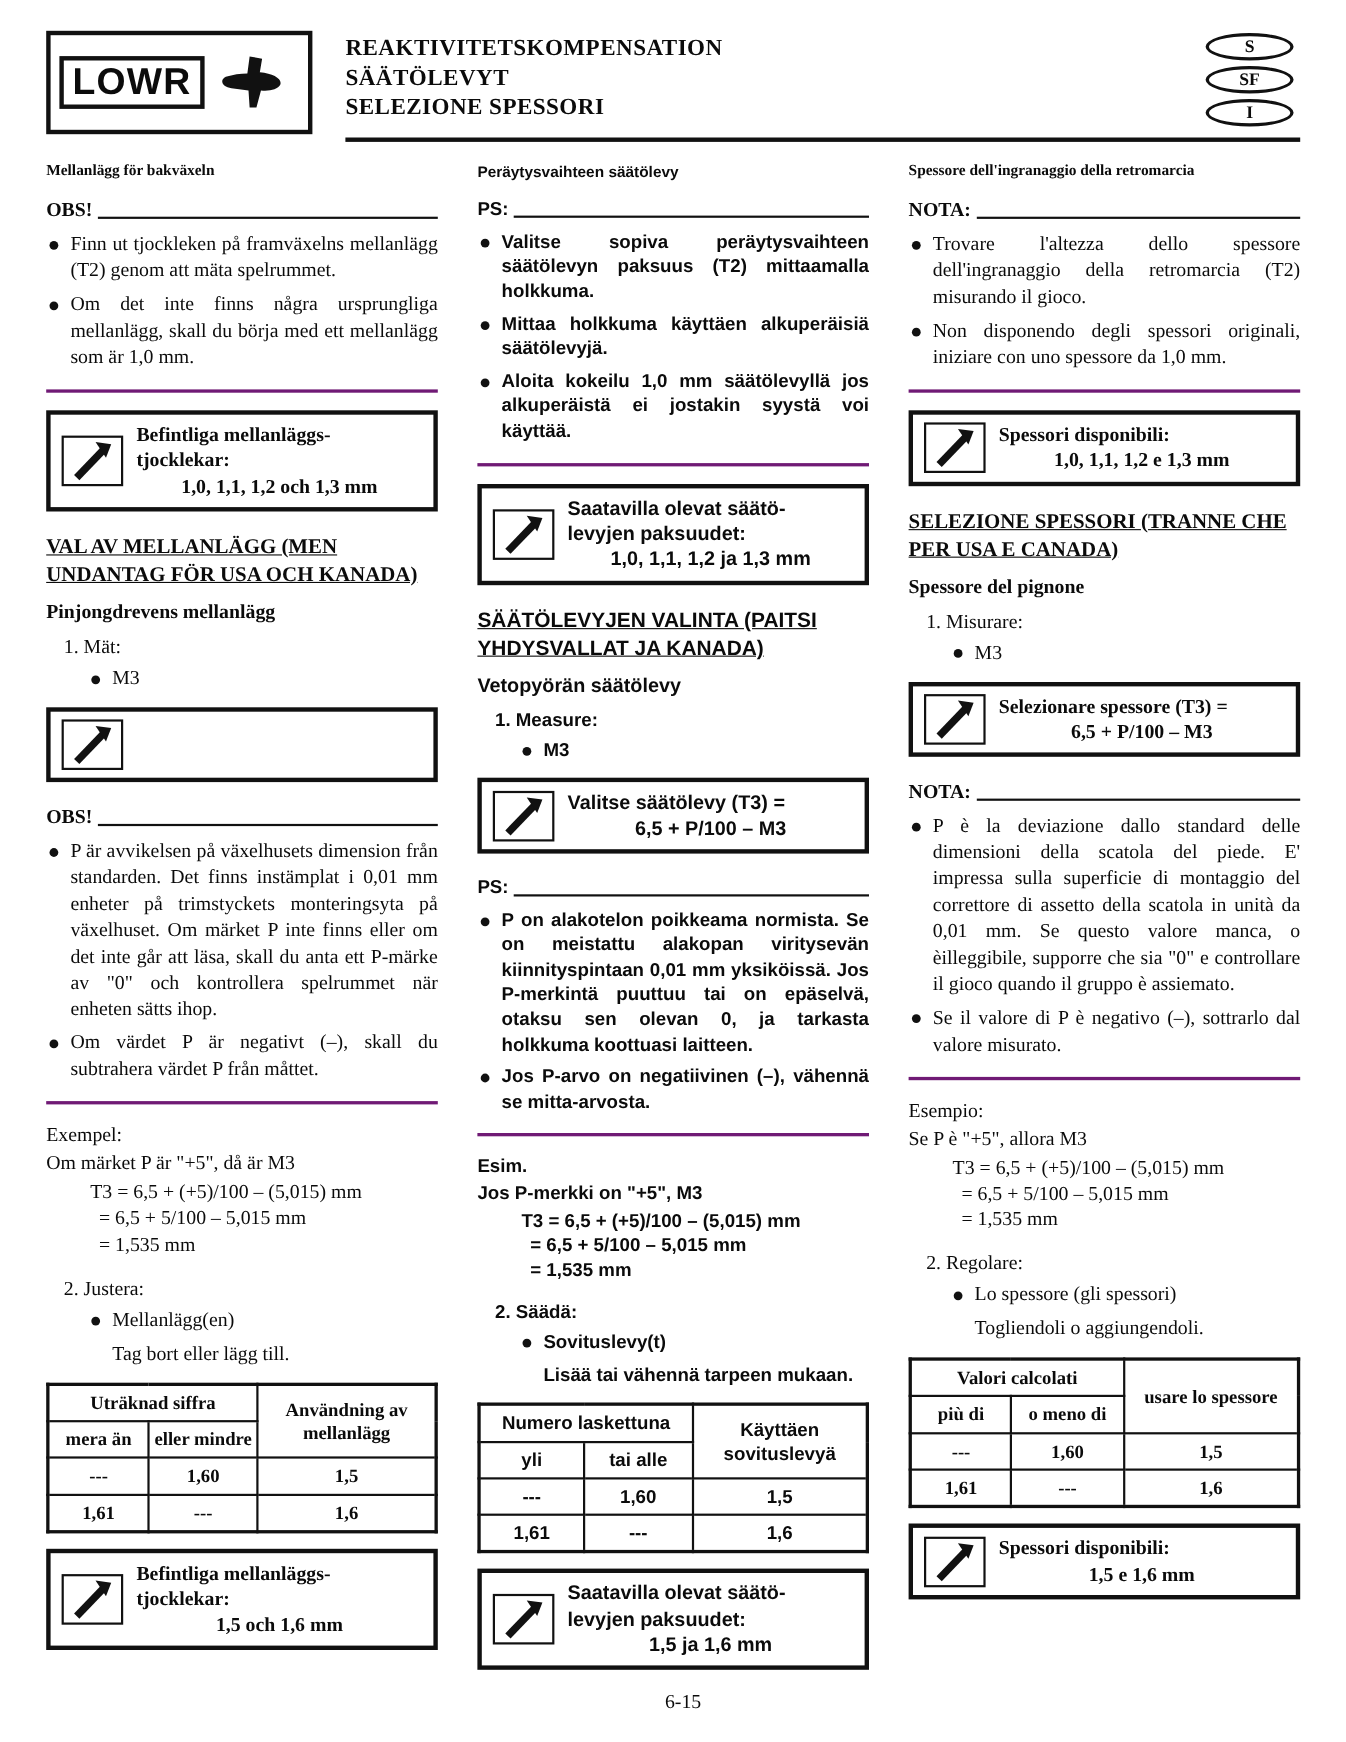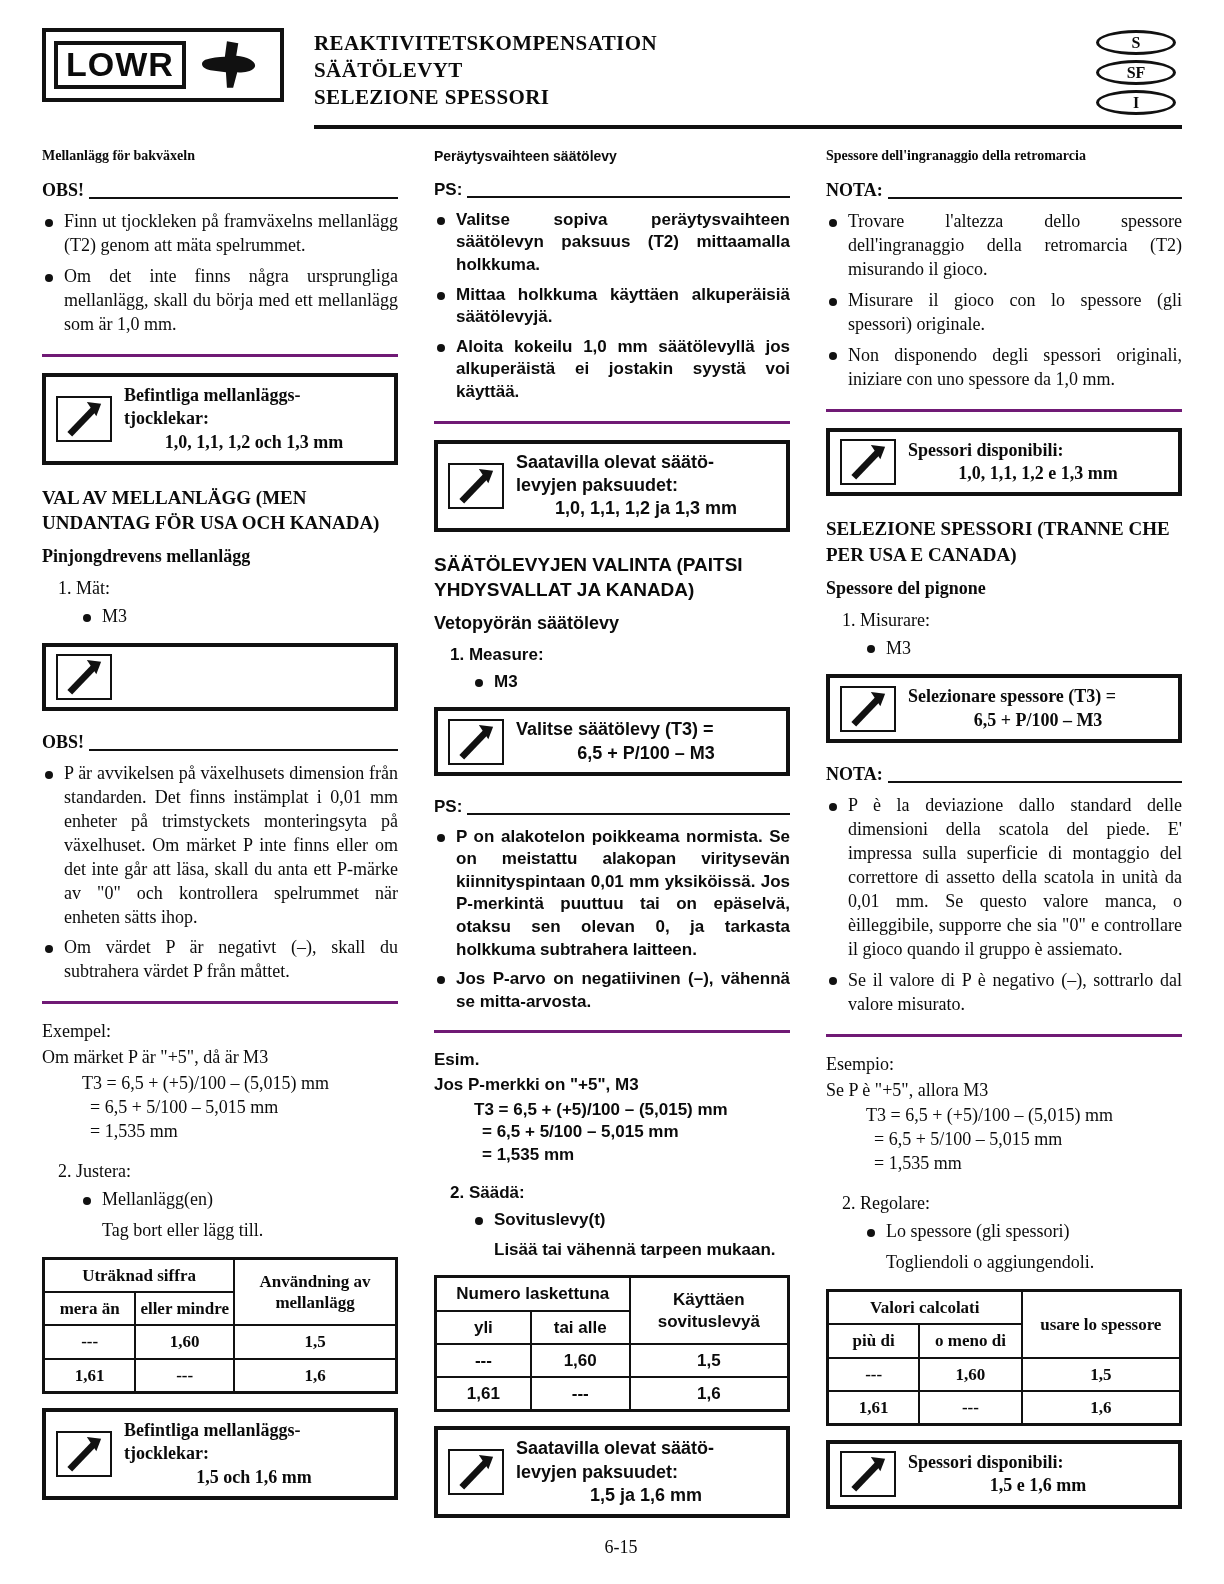--- a/index.html
+++ b/index.html
@@ -8,21 +8,21 @@
     width: 1224px; height: 1584px; margin: 0 auto; background: #ffffff;
     position: relative; overflow: hidden;
     padding: 28px 42px 0 42px;
     font-family: "Liberation Serif", serif;
     color: #0b0b0b;
   }
 
   
   .header { display: flex; gap: 30px; align-items: flex-start; }
   .logo-box {
-    border: 4px solid #111; width: 242px; height: 74px;
+    border: 4px solid #111; width: 242px; height: 94px;
     display: flex; align-items: center; gap: 10px; padding: 6px 8px;
     flex: 0 0 auto;
   }
   .logo-inner {
     border: 4px solid #111; padding: 2px 8px 4px;
     font-weight: bold; font-size: 34px; letter-spacing: 1px;
     font-family: "Liberation Sans", sans-serif; line-height: 1;
   }
   .logo-icon { display: flex; align-items: center; }
   .header-main {
@@ -61,21 +61,21 @@
     border: 4px solid #111; padding: 7px 10px; margin: 14px 0 20px;
     display: flex; align-items: center; gap: 12px;
   }
   .tool-icon {
     flex: 0 0 auto; width: 56px; height: 46px; border: 2.5px solid #111;
     display: flex; align-items: center; justify-content: center; overflow: hidden;
   }
   .tip-lines { flex: 1; font-weight: bold; font-size: 18px; line-height: 1.3; }
   .tip-center { text-align: center; }
 
-  .section-heading { font-weight: bold; font-size: 19px; line-height: 1.32; margin: 6px 0 10px; }
+  .section-heading { font-weight: bold; font-size: 19px; line-height: 1.32; margin: 6px 0 10px; text-decoration: underline; }
   .sub-heading { font-weight: bold; font-size: 18px; margin: 0 0 8px; }
 
   .step { margin-bottom: 8px; }
   .step-label { padding-left: 16px; margin-bottom: 4px; }
   .step .step-bullets { margin-left: 38px; }
   .step-note { padding-left: 60px; margin-top: 1px; }
 
   .example { margin: 12px 0 16px; }
   .example-label { margin-bottom: 2px; }
   .example-intro { margin-bottom: 2px; }
@@ -301,21 +301,21 @@
           <div class="tip-line tip-center">6,5 + P/100 – M3</div>
         </div>
       </div>
 
       <div class="note-block">
         <div class="note-label-row">
           <span class="note-label">PS:</span>
           <span class="note-rule"></span>
         </div>
         <ul class="bullets">
-          <li>P on alakotelon poikkeama normista. Se on meistattu alakopan viritysevän kiinnityspintaan 0,01 mm yksiköissä. Jos P-merkintä puuttuu tai on epäselvä, otaksu sen olevan 0, ja tarkasta holkkuma subtrahera laitteen.</li>
+          <li>P on alakotelon poikkeama normista. Se on meistattu alakopan viritysevän kiinnityspintaan 0,01 mm yksiköissä. Jos P-merkintä puuttuu tai on epäselvä, otaksu sen olevan 0, ja tarkasta holkkuma koottuasi laitteen.</li>
           <li>Jos P-arvo on negatiivinen (–), vähennä se mitta-arvosta.</li>
         </ul>
       </div>
 
       <div class="example">
         <div class="example-label">Esim.</div>
         <div class="example-intro">Jos P-merkki on "+5", M3</div>
         <div class="formula">T3 = 6,5 + (+5)/100 – (5,015) mm</div>
         <div class="formula eq">= 6,5 + 5/100 – 5,015 mm</div>
         <div class="formula eq">= 1,535 mm</div>
@@ -375,21 +375,20 @@
     <section class="column">
       <h3 class="intro-heading">Spessore dell'ingranaggio della retromarcia</h3>
 
       <div class="note-block">
         <div class="note-label-row">
           <span class="note-label">NOTA:</span>
           <span class="note-rule"></span>
         </div>
         <ul class="bullets">
           <li>Trovare l'altezza dello spessore dell'ingranaggio della retromarcia (T2) misurando il gioco.</li>
-          <li>Misurare il gioco con lo spessore (gli spessori) originale.</li>
           <li>Non disponendo degli spessori originali, iniziare con uno spessore da 1,0 mm.</li>
         </ul>
       </div>
 
       <div class="tip-box">
         <span class="tool-icon">
           <svg width="44" height="38" viewBox="0 0 40 40" aria-hidden="true">
             <line x1="5" y1="36" x2="31" y2="9" stroke="#111" stroke-width="7"></line>
             <path d="M23 2 L38 4 L33 17 Z" fill="#111"></path>
           </svg>

